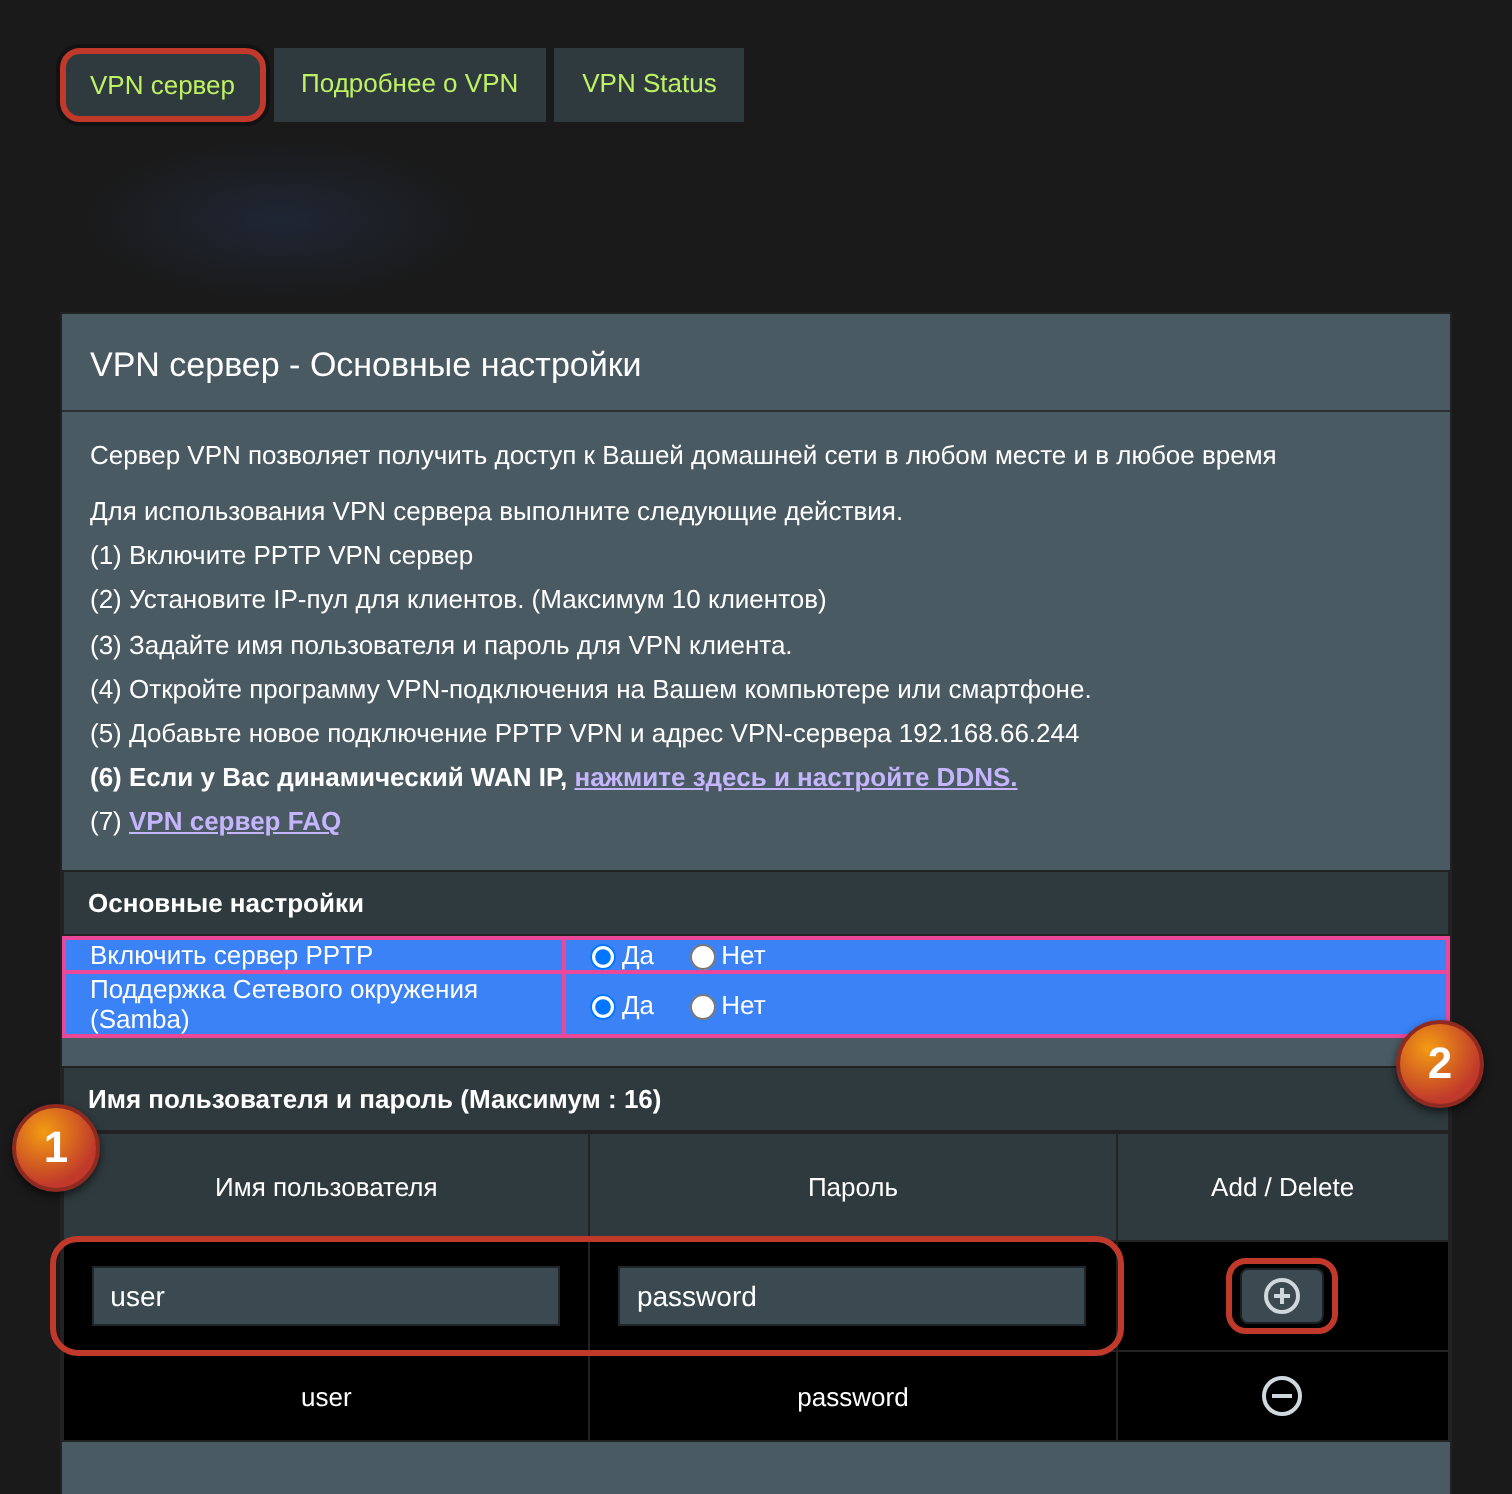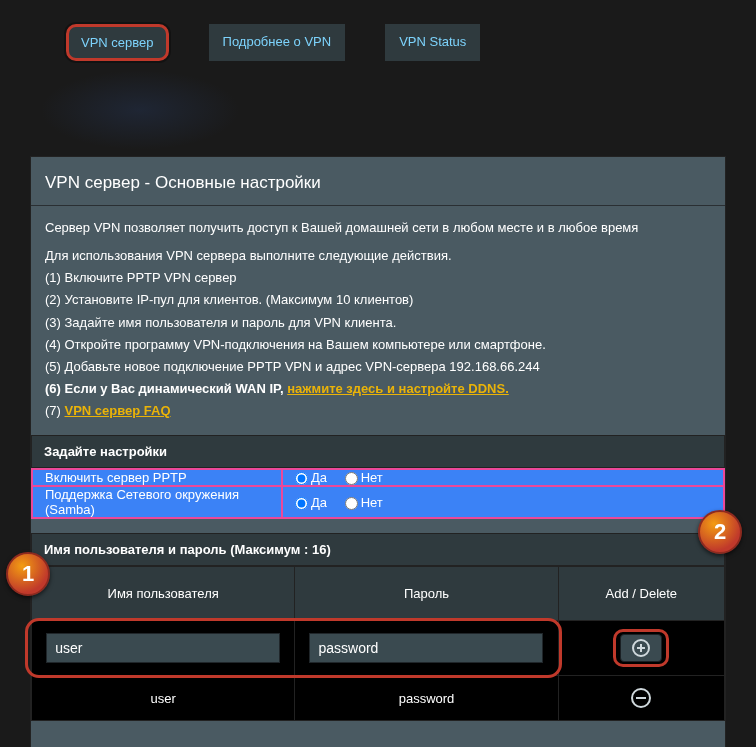--- a/index.html
+++ b/index.html
@@ -27,26 +27,25 @@
   }
   .tabs {
     display: flex;
     gap: 4px;
     margin-bottom: 95px;
     position: relative;
     z-index: 2;
   }
   .tab {
     background: #2f3a3e;
-    color: #7dd3fc;
+    color: #bef264;
     font-size: 13px;
     padding: 10px 14px;
     cursor: pointer;
     white-space: nowrap;
-    margin-left: 36px;
   }
   .tab.active {
     background: #2f3a3e;
   }
   .highlight-tab {
     border: 3px solid #c0392b;
     border-radius: 10px;
     padding: 8px 12px;
     box-shadow: 0 0 0 2px rgba(0,0,0,0.3);
   }
@@ -66,21 +65,21 @@
     margin: 0;
   }
   .panel-body {
     padding: 12px 14px 0;
     font-size: 13px;
     line-height: 1.55;
   }
   .panel-body p { margin-bottom: 8px; }
   .steps div { margin: 2px 0; }
   a.inline-link {
-    color: #eab308;
+    color: #c4b5fd;
     text-decoration: underline;
     font-weight: bold;
   }
   .section-header {
     background: #2f3a3e;
     font-size: 13px;
     font-weight: bold;
     padding: 8px 12px;
     border: 1px solid #222;
     margin-top: 14px;
@@ -210,21 +209,21 @@
         <div>(5) Добавьте новое подключение PPTP VPN и адрес VPN-сервера 192.168.66.244</div>
         <div>
           <b><span>(6) Если у Вас динамический WAN IP, </span><a href="#" class="inline-link">нажмите здесь и настройте DDNS.</a></b>
         </div>
         <div>
           <span>(7) </span><a href="#" class="inline-link">VPN сервер FAQ</a>
         </div>
       </div>
     </div>
 
-    <div class="section-header">Задайте настройки</div>
+    <div class="section-header">Основные настройки</div>
     <table class="settings">
       <tbody>
           <tr>
         <td class="label-cell">Включить сервер PPTP</td>
         <td>
           <span class="radio-group">
             <label><input type="radio" name="pptp" checked="" style=""><span>Да</span></label>
             <label><input type="radio" name="pptp" style=""><span>Нет</span></label>
           </span>
         </td>

